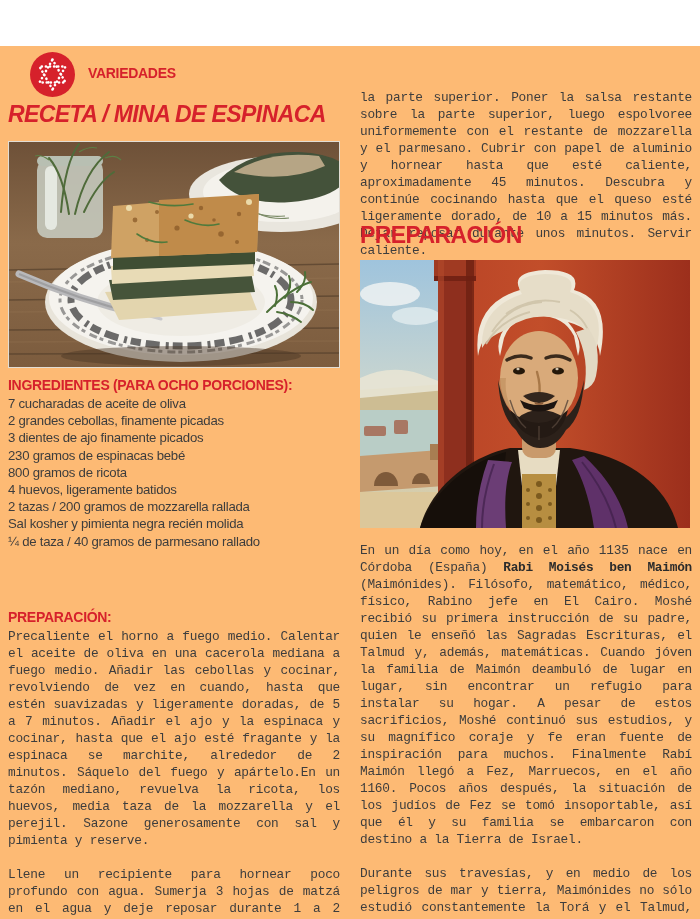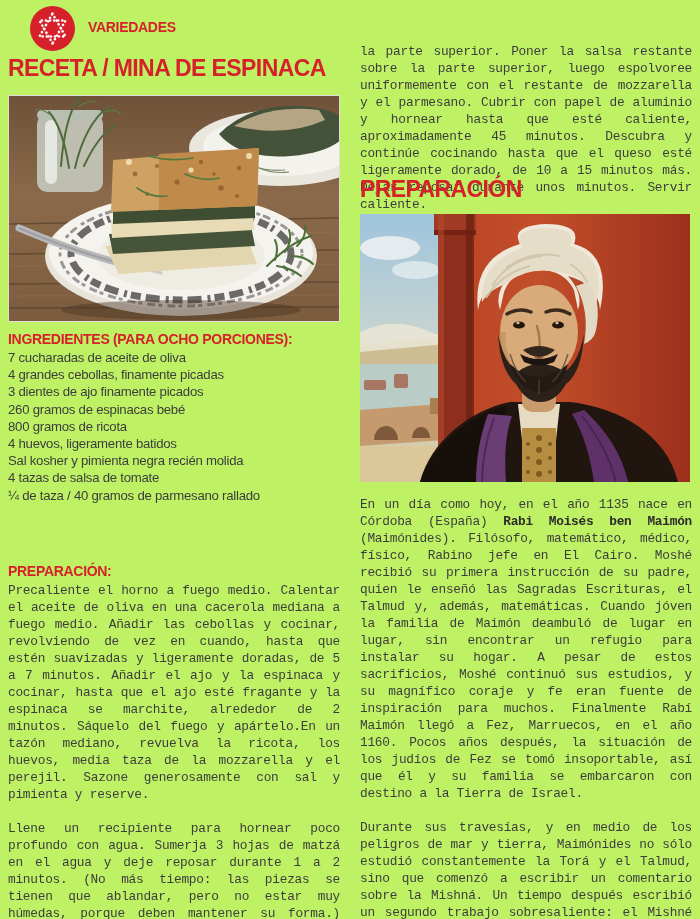--- a/index.html
+++ b/index.html
@@ -1,28 +1,28 @@
 <!DOCTYPE html>
 <html><head>
 <meta charset="utf-8">
 <style>
   html,body{margin:0;padding:0;background:#ffffff;}
   body{width:700px;height:919px;position:relative;font-family:"Liberation Sans",sans-serif;overflow:hidden;}
-  .page{position:absolute;inset:0;background:#bef264;}
+  .page{position:absolute;inset:0;background:#fdba74;margin-top:46px;}
 
   
   .masthead-icon{position:absolute;left:30px;top:6px;width:45px;height:45px;}
   .masthead-label{position:absolute;left:88px;top:19px;font-size:14px;font-weight:bold;letter-spacing:-0.3px;color:#d6212b;font-stretch:condensed;}
 
   
   .col-left{position:absolute;left:8px;top:0;width:332px;}
   .col-right{position:absolute;left:360px;top:0;width:332px;}
 
   h1.section-title{position:absolute;margin:0;font-size:23px;font-weight:bold;color:#d6212b;letter-spacing:-0.6px;font-stretch:condensed;white-space:nowrap;}
-  .h-recipe{left:0;top:55px;}
+  .h-recipe{left:0;top:55px;font-style:italic;}
   .h-efem{left:0;top:176px;}
 
   .sub-h{position:absolute;margin:0;font-size:14px;font-weight:bold;color:#d6212b;letter-spacing:-0.3px;font-stretch:condensed;}
 
   .body-text{font-size:12.8px;line-height:17px;color:#3d3d3d;text-align:justify;letter-spacing:-0.25px;}
   .body-text p{margin:0 0 17px 0;font-family:Liberation Mono, monospace;}
   .body-text p:last-child{margin-bottom:0;}
 
   .ing-list{position:absolute;left:0;top:349px;margin:0;padding:0;list-style:none;font-size:13.2px;line-height:17.2px;color:#3d3d3d;letter-spacing:-0.25px;}
 
@@ -157,27 +157,27 @@
         </g>
 
         <ellipse cx="172" cy="214" rx="120" ry="10" fill="#4a3623" opacity="0.45"></ellipse>
       </svg>
     </div>
 
     <h2 class="sub-h" style="top:331px;left:0;">INGREDIENTES (PARA OCHO PORCIONES):</h2>
 
     <ul class="ing-list">
       <li>7 cucharadas de aceite de oliva</li>
-      <li>4 grandes cebollas, finamente picadas</li>
+      <li>2 grandes cebollas, finamente picadas</li>
       <li>3 dientes de ajo finamente picados</li>
-      <li>260 gramos de espinacas bebé</li>
+      <li>230 gramos de espinacas bebé</li>
       <li>800 gramos de ricota</li>
       <li>4 huevos, ligeramente batidos</li>
+      <li>2 tazas / 200 gramos de mozzarella rallada</li>
       <li>Sal kosher y pimienta negra recién molida</li>
-      <li>4 tazas de salsa de tomate</li>
       <li>¼ de taza / 40 gramos de parmesano rallado</li>
     </ul>
 
     <div class="prep-block">
       <h2 class="sub-h" style="position:static;margin:0 0 3px 0;">PREPARACIÓN:</h2>
       <div class="body-text">
         <p>Precaliente el horno a fuego medio. Calentar el aceite de oliva en una cacerola mediana a fuego medio. Añadir las cebollas y cocinar, revolviendo de vez en cuando, hasta que estén suavizadas y ligeramente doradas, de 5 a 7 minutos. Añadir el ajo y la espinaca y cocinar, hasta que el ajo esté fragante y la espinaca se marchite, alrededor de 2 minutos. Sáquelo del fuego y apártelo.En un tazón mediano, revuelva la ricota, los huevos, media taza de la mozzarella y el perejil. Sazone generosamente con sal y pimienta y reserve.</p>
         <p>Llene un recipiente para hornear poco profundo con agua. Sumerja 3 hojas de matzá en el agua y deje reposar durante 1 a 2 minutos. (No más tiempo: las piezas se tienen que ablandar, pero no estar muy húmedas, porque deben mantener su forma.) Ponga la mitad de la salsa en el fondo de una fuente para hornear. Agitar el exceso de agua de las piezas de matzá ablandada y organizar en el plato de hornear, rompiendo las hojas cuando sea necesario para encajarlas bien. Cubrir con la mitad de la mezcla de ricota, seguido por la mitad de la mezcla de espinacas. Repita con la mitad de la salsa restante, otras 3 hojas de matzá ablandadas, y las restantes mezclas de ricota y espinacas. Suavizar las restantes 3 hojas de matzá y organizar en</p>
       </div>
     </div>

